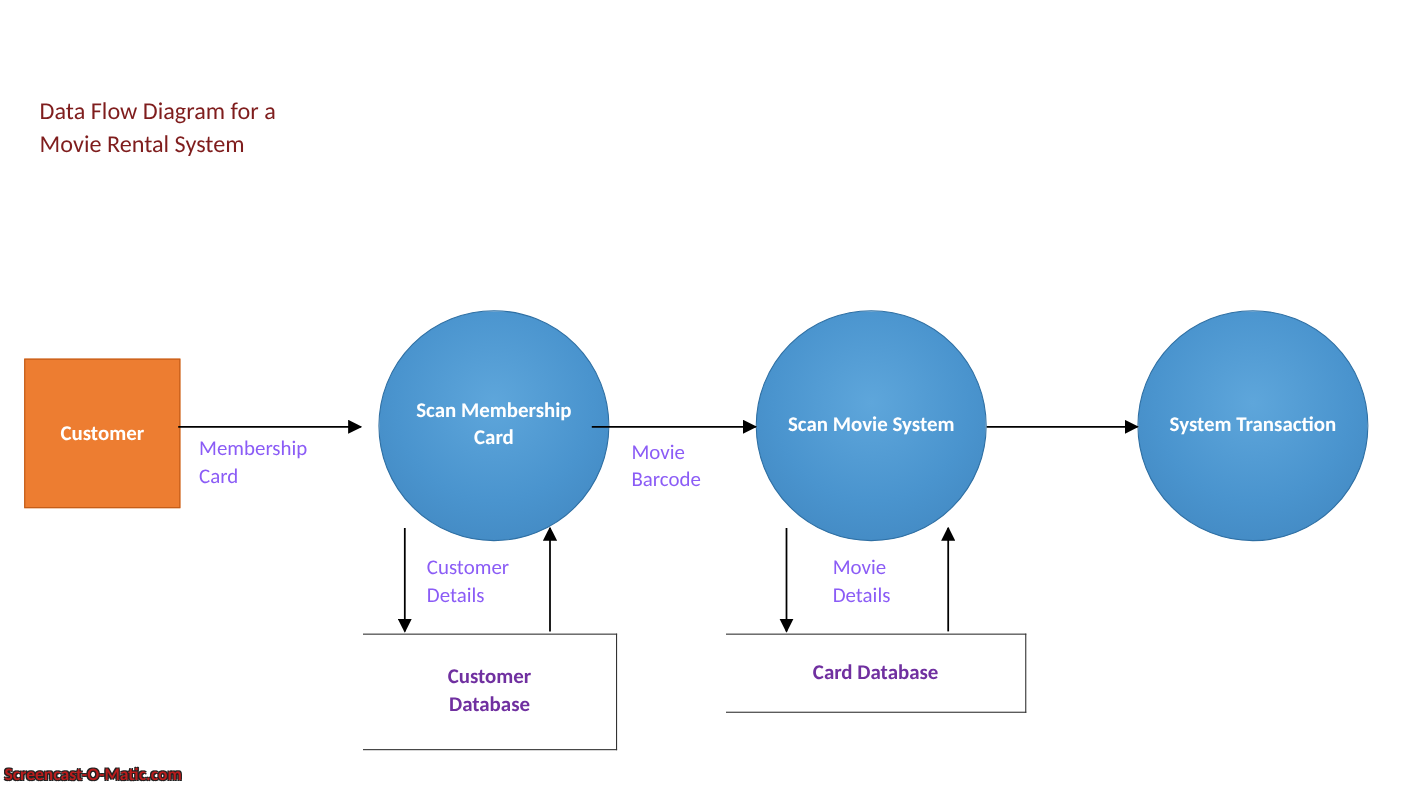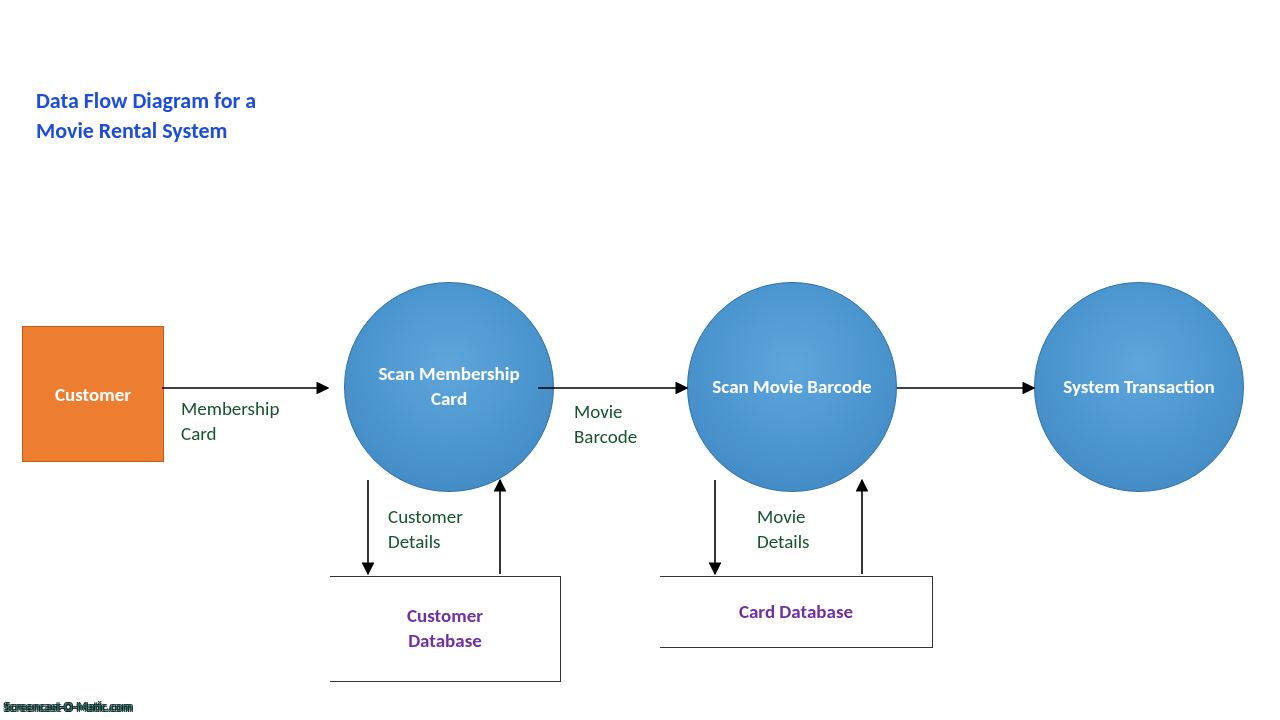--- a/index.html
+++ b/index.html
@@ -11,22 +11,22 @@
     font-family: "Segoe UI", Calibri, Arial, sans-serif;
     position: relative;
     overflow: hidden;
   }
   .title {
     position: absolute;
     left: 36px;
     top: 86px;
     font-size: 22px;
     line-height: 1.35;
-    font-weight: 700;
-    color: #1d4ed8;
+    font-weight: 400;
+    color: #7f1d1d;
     white-space: pre-line;
   }
   .entity {
     position: absolute;
     background: #ed7d31;
     color: #fff;
     display: flex;
     align-items: center;
     justify-content: center;
     font-weight: 700;
@@ -61,32 +61,32 @@
     display: flex;
     align-items: center;
     justify-content: center;
     text-align: center;
     line-height: 1.3;
     background: #fff;
     white-space: pre-line;
   }
   .flow-label {
     position: absolute;
-    color: #14532d;
+    color: #8b5cf6;
     font-size: 19px;
     line-height: 1.3;
     white-space: pre-line;
   }
   .watermark {
     position: absolute;
     left: 4px;
     bottom: 6px;
-    font-size: 13px;
-    font-weight: 400;
-    color: #0f766e;
+    font-size: 16px;
+    font-weight: 700;
+    color: #b91c1c;
     text-shadow:
       -1px -1px 0 #222, 1px -1px 0 #222,
       -1px 1px 0 #222, 1px 1px 0 #222;
   }
   svg.arrows {
     position: absolute;
     left: 0; top: 0;
     width: 1280px; height: 720px;
     pointer-events: none;
   }
@@ -99,21 +99,21 @@
 
 <div class="entity" style="left:22px; top:326px; width:140px; height:134px;">
   <span>Customer</span>
 </div>
 
 <div class="process" style="left:344px; top:282px;">
   <span>Scan Membership Card</span>
 </div>
 
 <div class="process" style="left:687px; top:282px;">
-  <span>Scan Movie Barcode</span>
+  <span>Scan Movie System</span>
 </div>
 
 <div class="process" style="left:1034px; top:282px;">
   <span>System Transaction</span>
 </div>
 
 <div class="datastore" style="left:330px; top:576px; width:230px; height:104px;">
   <span>Customer
 Database</span>
 </div>

